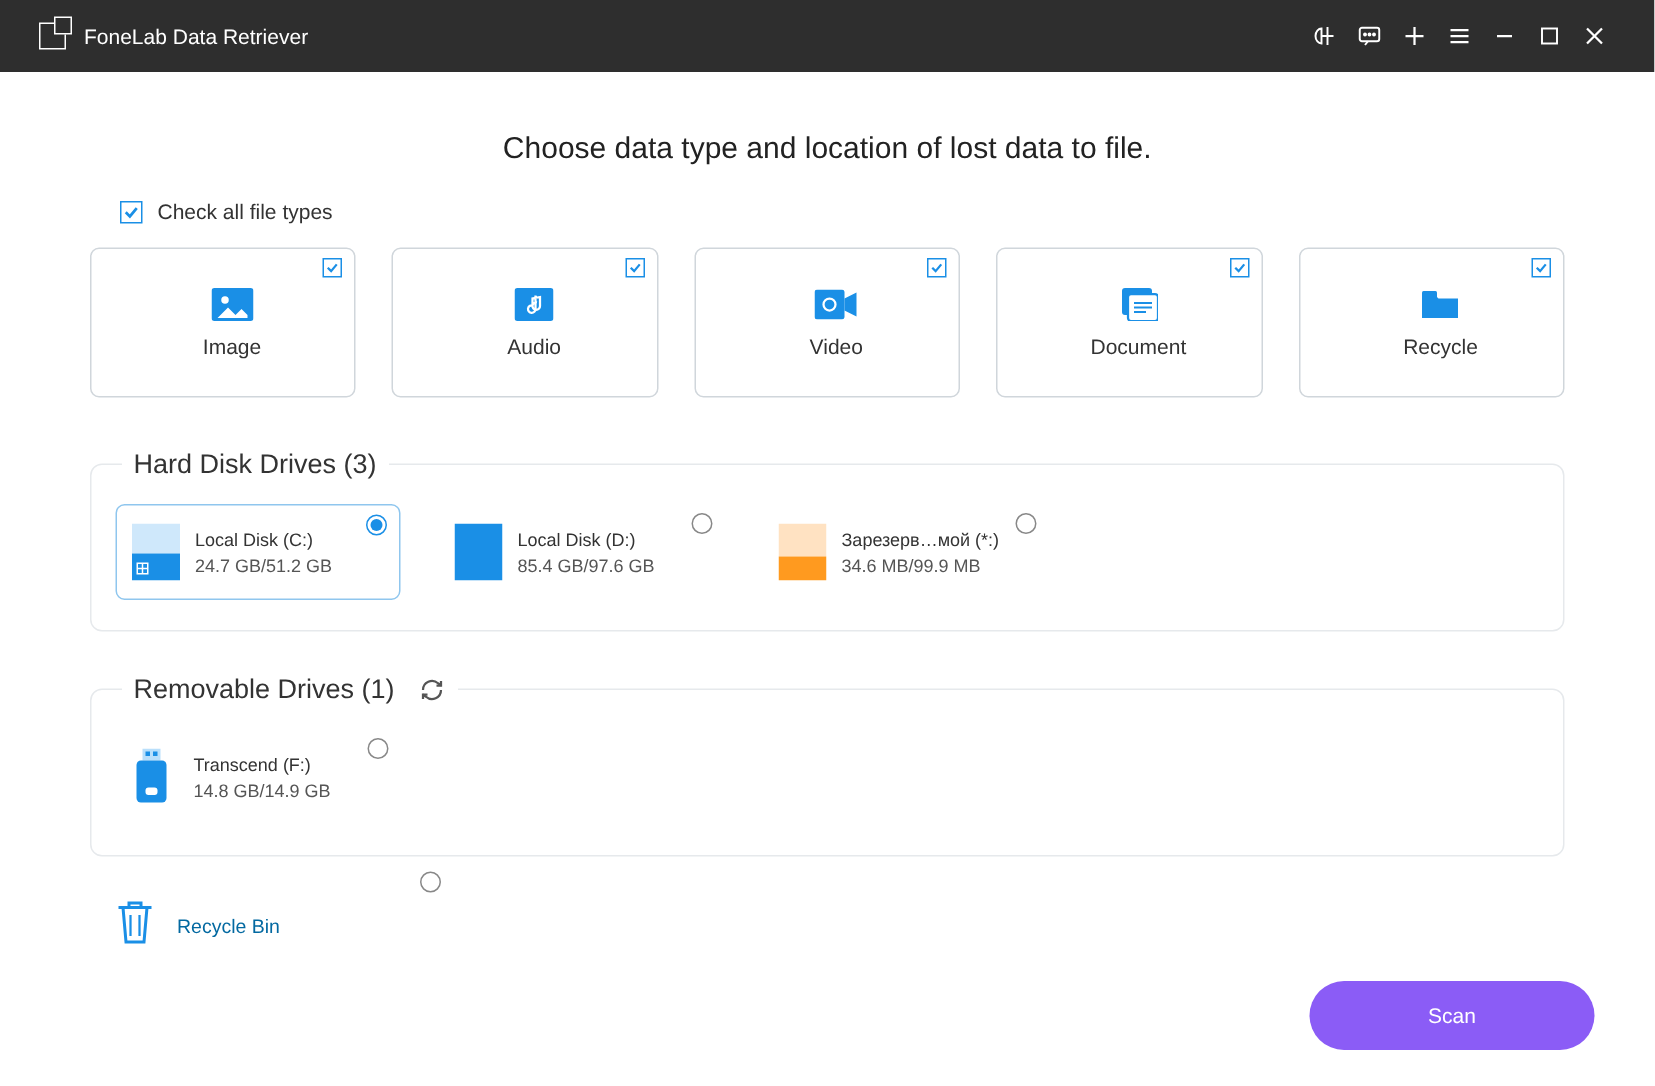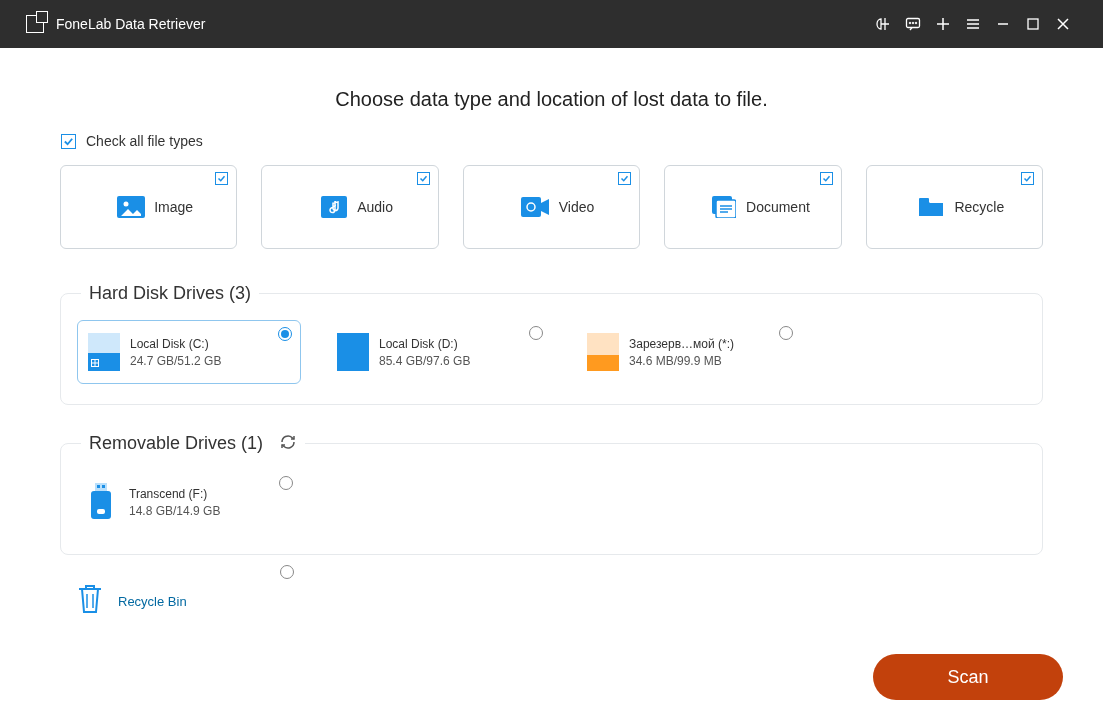--- a/index.html
+++ b/index.html
@@ -6,45 +6,45 @@
   body { width: 1103px; height: 724px; background: #fff; overflow: hidden; }
   .titlebar { height: 48px; background: #2e2e2e; display: flex; align-items: center; padding: 0 26px; color: #fff; }
   .titlebar .logo { width: 18px; height: 18px; border: 1.5px solid #fff; position: relative; margin-right: 12px; }
   .titlebar .logo::after { content: ""; position: absolute; top: -5px; right: -5px; width: 10px; height: 10px; background: #2e2e2e; border: 1.5px solid #fff; }
   .titlebar .title { font-size: 14px; font-weight: 400; }
   .titlebar .spacer { flex: 1; }
   .titlebar .tb-btn { width: 28px; height: 28px; display: flex; align-items: center; justify-content: center; cursor: pointer; margin-left: 2px; }
   .titlebar .tb-btn svg { stroke: #fff; fill: none; }
   .content { padding: 40px 60px 20px 60px; }
   .heading { text-align: center; font-size: 20px; color: #222; margin-bottom: 22px; }
-  .check-all { display: flex; align-items: center; gap: 10px; margin-left: 1px; margin-bottom: 16px; font-size: 14px; color: #333; }
+  .check-all { display: flex; align-items: center; gap: 10px; margin-left: 20px; margin-bottom: 16px; font-size: 14px; color: #333; }
   .chk { width: 15px; height: 15px; border: 1.5px solid #1a8fe6; display: inline-flex; align-items: center; justify-content: center; }
   .chk svg { stroke: #1a8fe6; stroke-width: 2; fill: none; }
   .type-row { display: flex; gap: 24px; margin-bottom: 34px; }
-  .type-card { position: relative; flex: 1; height: 84px; border: 1px solid #d0d6db; border-radius: 6px; display: flex; flex-direction: row; align-items: center; justify-content: center; gap: 8px; cursor: pointer; padding-left: 12px; }
+  .type-card { position: relative; flex: 1; height: 100px; border: 1px solid #d0d6db; border-radius: 6px; display: flex; flex-direction: column; align-items: center; justify-content: center; gap: 8px; cursor: pointer; padding-left: 12px; }
   .type-card .mini-chk { position: absolute; top: 6px; right: 8px; width: 13px; height: 13px; border: 1.5px solid #1a8fe6; display: flex; align-items: center; justify-content: center; }
   .type-card .mini-chk svg { stroke: #1a8fe6; stroke-width: 2; fill: none; }
   .type-card .ico { width: 30px; height: 24px; display: flex; align-items: center; justify-content: center; }
   .type-card .lbl { font-size: 14px; color: #333; }
   fieldset.drives { border: 1px solid #e6e9ec; border-radius: 8px; padding: 16px 16px 20px 16px; margin-bottom: 28px; position: relative; }
   fieldset.drives legend { font-size: 18px; color: #333; padding: 0 8px; margin-left: 4px; }
   .refresh { display: inline-flex; margin-left: 16px; vertical-align: middle; }
   .drive-row { display: flex; gap: 26px; }
-  .drive-card { position: relative; width: 224px; height: 64px; border-radius: 6px; padding: 8px 10px; display: flex; align-items: center; gap: 10px; cursor: pointer; }
+  .drive-card { position: relative; width: 190px; height: 64px; border-radius: 6px; padding: 8px 10px; display: flex; align-items: center; gap: 10px; cursor: pointer; }
   .drive-card.selected { border: 1px solid #8fc6ee; }
   .radio { position: absolute; top: 6px; right: 8px; width: 14px; height: 14px; border: 1.5px solid #888; border-radius: 50%; display: flex; align-items: center; justify-content: center; }
   .radio.on { border-color: #1a8fe6; }
   .radio.on::after { content: ""; width: 8px; height: 8px; background: #1a8fe6; border-radius: 50%; }
   .drive-ico { width: 32px; height: 38px; position: relative; }
   .drive-info { display: flex; flex-direction: column; gap: 3px; font-size: 12px; color: #555; }
   .drive-name { color: #333; }
   .recycle-row { display: flex; align-items: center; gap: 14px; margin: 6px 0 24px 16px; position: relative; width: 190px; }
   .recycle-row .radio { top: -18px; right: -28px; }
-  .scan-btn { position: absolute; right: 40px; bottom: 24px; width: 190px; height: 46px; background: #c2410c; color: #fff; border: none; border-radius: 23px; font-size: 18px; cursor: pointer; }
-  .legend-wrap { display: flex; align-items: flex-start; }
+  .scan-btn { position: absolute; right: 40px; bottom: 24px; width: 190px; height: 46px; background: #8b5cf6; color: #fff; border: none; border-radius: 23px; font-size: 14px; cursor: pointer; }
+  .legend-wrap { display: flex; align-items: center; }
 </style>
 </head>
 <body>
 
 <div class="titlebar">
   <div class="logo"></div>
   <div class="title">FoneLab Data Retriever</div>
   <div class="spacer"></div>
   <div class="tb-btn">
       <svg width="16" height="16" viewBox="0 0 16 16">

